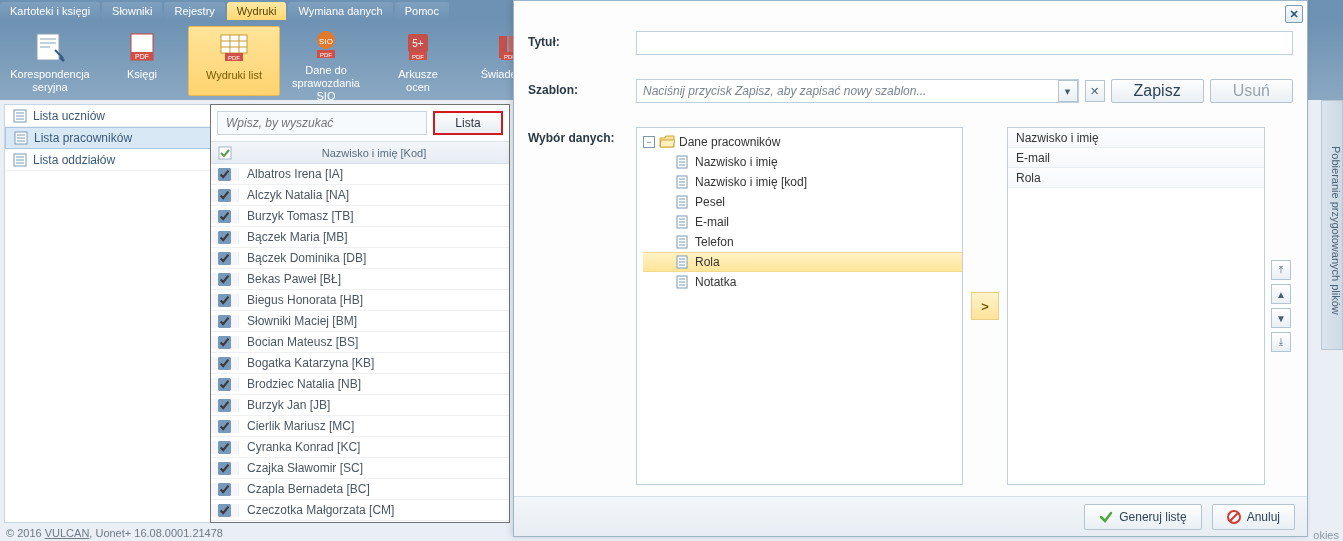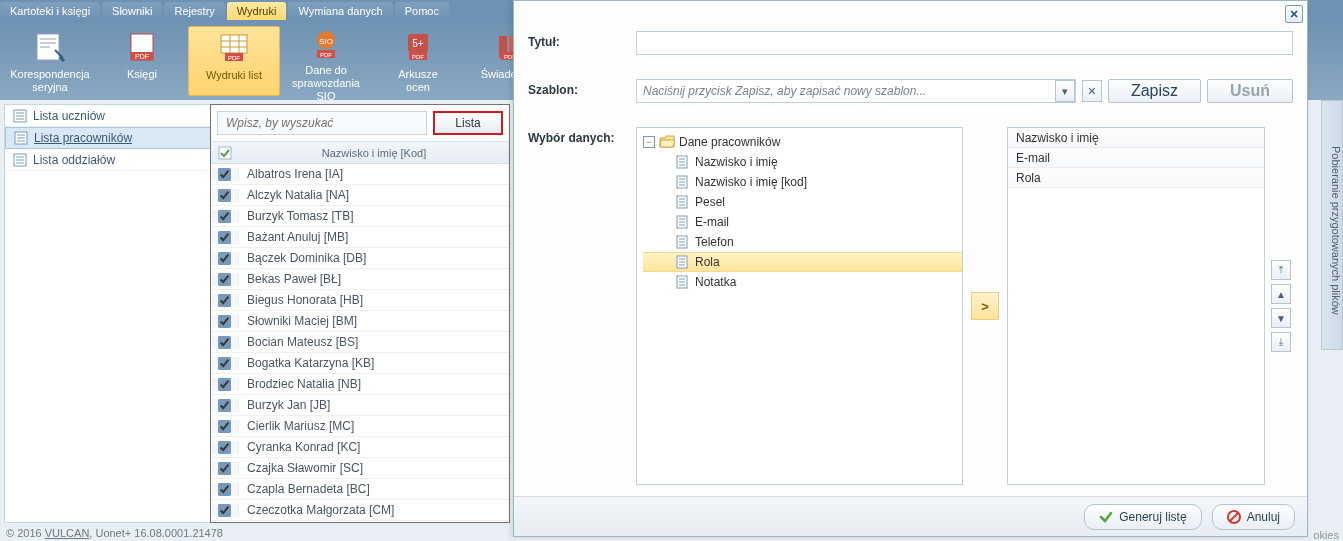--- a/index.html
+++ b/index.html
@@ -92,21 +92,20 @@
     align-items:center;
     height:22px;
     padding-left:8px;
     border-bottom:1px solid #eef2f6;
     cursor:pointer;
     color:#3b5a7a;
   }
   .sb-item.selected {
     background:#d9e8f5;
     border:1px solid #a9c7e1;
-    text-decoration:underline;
   }
   .sb-icon { width:14px; height:14px; margin-right:6px; }
 
   
   .list-panel {
     position:absolute;
     left:210px; top:4px;
     width:300px;
     bottom:4px;
     background:#fff;
@@ -218,21 +217,21 @@
   .std-btn {
     height:24px;
     padding:0 22px;
     border:1px solid #b4c4d1;
     background:linear-gradient(#fefefe,#e9eff5);
     color:#2e4356;
     font-size:16px;
     cursor:pointer;
     border-radius:2px;
   }
-  .std-btn.disabled { color:#9aa4ad; cursor:default;font-weight:bold; }
+  .std-btn.disabled { color:#9aa4ad; cursor:default; }
 
   .pick-area { display:flex; align-items:stretch; gap:6px; }
   .pick-tree {
     flex:1;
     height:358px;
     border:1px solid #bfcfdb;
     background:#fff;
     overflow:auto;
     padding-top:4px;
   }
@@ -298,21 +297,21 @@
     justify-content:flex-end;
     align-items:center;
     padding-right:12px;
     gap:10px;
   }
   .foot-btn {
     height:26px;
     padding:0 14px;
     border:1px solid #b4c4d1;
     background:linear-gradient(#fefefe,#e9eff5);
-    border-radius:10px;
+    border-radius:2px;
     display:flex; align-items:center; gap:6px;
     cursor:pointer;
     font-size:12px;
     color:#2e4356;
   }
 
   
   .right-dock {
     position:absolute;
     right:0; top:100px;
@@ -492,21 +491,21 @@
         <div class="lp-row">
           <div class="chkcell">
             <input type="checkbox" checked="" style="">
           </div>
           <div class="namecol">Burzyk Tomasz [TB]</div>
         </div>
         <div class="lp-row">
           <div class="chkcell">
             <input type="checkbox" checked="" style="">
           </div>
-          <div class="namecol">Bażant Anuluj [MB]</div>
+          <div class="namecol">Bączek Maria [MB]</div>
         </div>
         <div class="lp-row">
           <div class="chkcell">
             <input type="checkbox" checked="" style="">
           </div>
           <div class="namecol">Bączek Dominika [DB]</div>
         </div>
         <div class="lp-row">
           <div class="chkcell">
             <input type="checkbox" checked="" style="">

